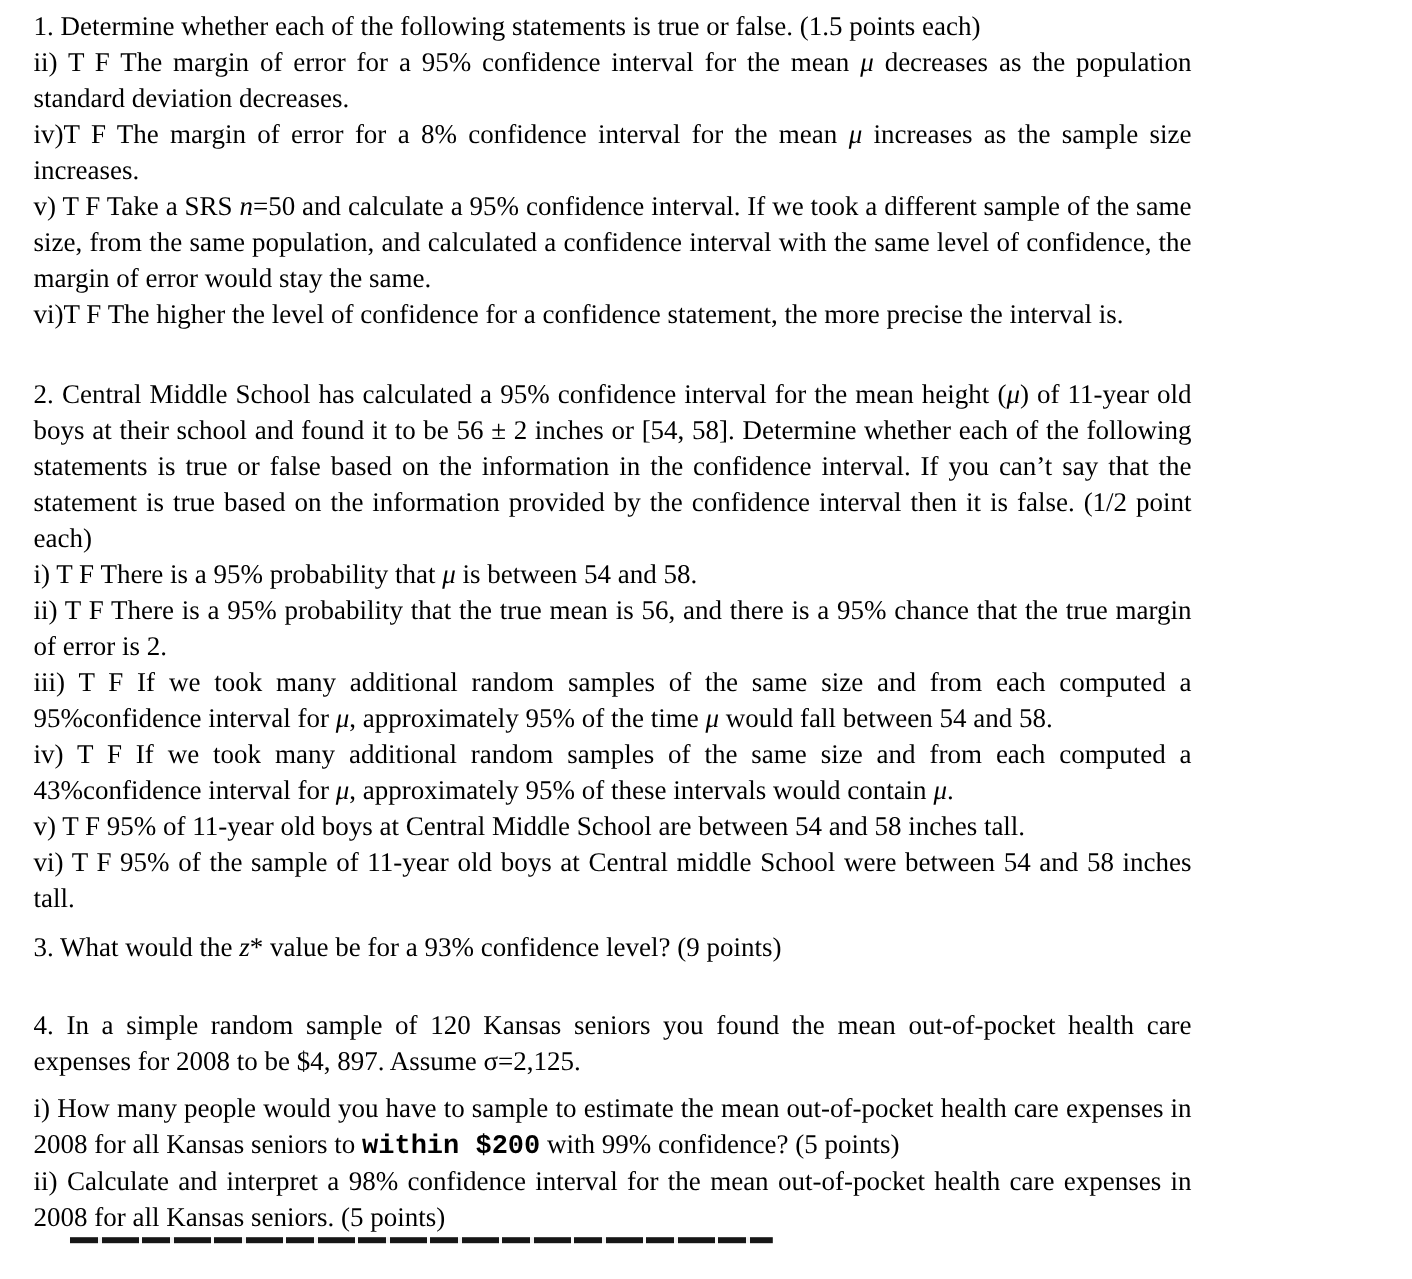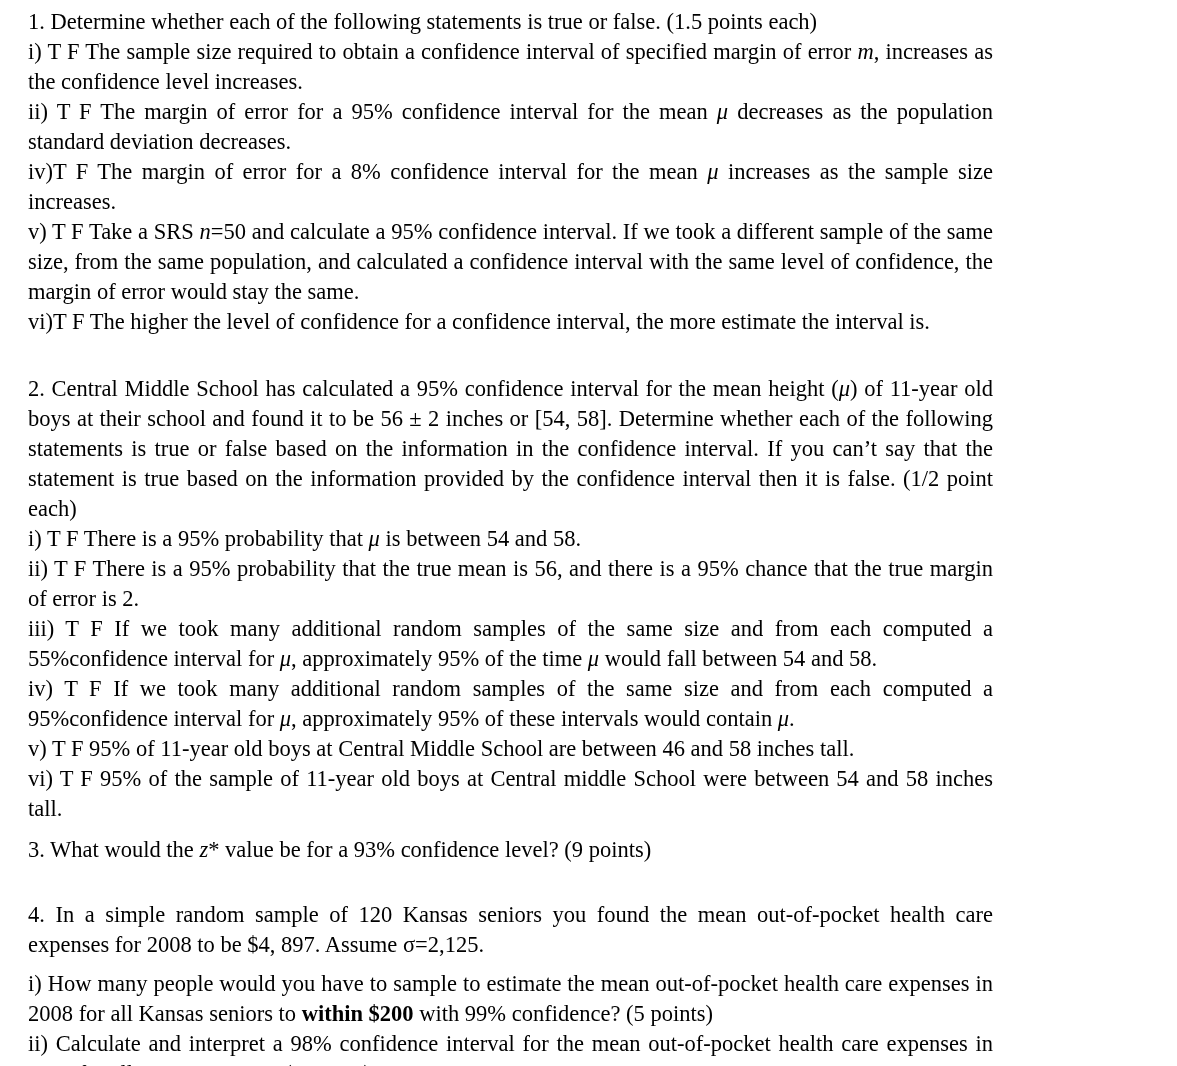--- a/index.html
+++ b/index.html
@@ -18,52 +18,51 @@
     font-family: "Liberation Serif", "DejaVu Serif", serif;
     font-size: 22.5px;
     line-height: 30px;
     color: #000000;
   }
   .page p {
     margin: 0;
     text-align: justify;
   }
   .it { font-style: italic; }
-  .bd { font-weight: bold; }
+  .bd { font-weight: bold; font-family: Liberation Mono, monospace; }
   .strip {
     margin-left: 30px;
     margin-top: 1px;
     width: 586px;
     height: 5px;
     background: repeating-linear-gradient(
       90deg,
       #161616 0px, #161616 24px,
       #f2f2f2 24px, #f2f2f2 27px,
       #161616 27px, #161616 58px,
       #fafafa 58px, #fafafa 60px
     );
   }
 </style>
 </head>
 <body>
 
 <div class="page">
     <p><span>1.  Determine whether each of the following statements is true or false. (1.5 points each)</span></p>
-    <p><span>i) T F The sample size required to obtain a confidence interval of specified margin of error </span><span class="it">m</span><span>, increases as the confidence level increases.</span></p>
     <p><span>ii) T F The margin of error for a 95% confidence interval for the mean </span><span class="it">μ</span><span>  decreases as the population standard deviation decreases.</span></p>
     <p><span>iv)T F The margin of error for a 8% confidence interval for the mean </span><span class="it">μ</span><span>  increases as the sample size increases.</span></p>
     <p><span>v) T F Take a SRS </span><span class="it">n</span><span>=50 and calculate a 95% confidence interval. If we took a different sample of the same size, from the same population, and calculated a confidence interval with the same level of confidence, the margin of error would stay the same.</span></p>
-    <p><span>vi)T F  The higher the level of confidence for a confidence interval, the more estimate the interval is.</span></p>
+    <p><span>vi)T F  The higher the level of confidence for a confidence statement, the more precise the interval is.</span></p>
     <div style="height: 37px;"></div>
     <p><span>2.  Central Middle School has calculated a 95% confidence interval for the mean height (</span><span class="it">μ</span><span>) of 11-year old boys at their school and found it to be 56 ± 2 inches or [54, 58]. Determine whether each of the following statements is true or false based on the information in the confidence interval. If you can’t say that the statement is true based on the information provided by the confidence interval then it is false. (1/2 point each)</span></p>
     <p><span>i)  T F There is a 95% probability that </span><span class="it">μ</span><span> is between 54 and 58.</span></p>
     <p><span>ii) T F There is a 95% probability that the true mean is 56, and there is a 95% chance that the true margin of error is 2.</span></p>
-    <p><span>iii) T F If we took many additional random samples of the same size and from each computed a 55%confidence interval for </span><span class="it">μ</span><span>, approximately 95% of the time </span><span class="it">μ</span><span> would fall between 54 and 58.</span></p>
-    <p><span>iv) T F If we took many additional random samples of the same size and from each computed a 95%confidence interval for </span><span class="it">μ</span><span>, approximately 95% of these intervals would contain </span><span class="it">μ</span><span>.</span></p>
-    <p><span>v)  T F 95% of 11-year old boys at Central Middle School are between 46 and 58 inches tall.</span></p>
+    <p><span>iii) T F If we took many additional random samples of the same size and from each computed a 95%confidence interval for </span><span class="it">μ</span><span>, approximately 95% of the time </span><span class="it">μ</span><span> would fall between 54 and 58.</span></p>
+    <p><span>iv) T F If we took many additional random samples of the same size and from each computed a 43%confidence interval for </span><span class="it">μ</span><span>, approximately 95% of these intervals would contain </span><span class="it">μ</span><span>.</span></p>
+    <p><span>v)  T F 95% of 11-year old boys at Central Middle School are between 54 and 58 inches tall.</span></p>
     <p><span>vi) T F 95% of the sample of 11-year old boys at Central middle School were between 54 and 58 inches tall.</span></p>
     <div style="height: 11px;"></div>
     <p><span>3. What would the </span><span class="it">z</span><span>* value be for a 93% confidence level? (9 points)</span></p>
     <div style="height: 35px;"></div>
     <p><span>4. In a simple random sample of 120 Kansas seniors you found the mean out-of-pocket health care expenses for 2008 to be $4, 897. Assume σ=2,125.</span></p>
     <div style="height: 9px;"></div>
     <p><span>i) How many people would you have to sample to estimate the mean out-of-pocket health care expenses in 2008 for all Kansas seniors to </span><span class="bd">within $200</span><span> with 99% confidence? (5 points)</span></p>
     <p><span>ii) Calculate and interpret a 98% confidence interval for the mean out-of-pocket health care expenses in 2008 for all Kansas seniors. (5 points)</span></p>
     <div class="strip"></div>
   </div>

